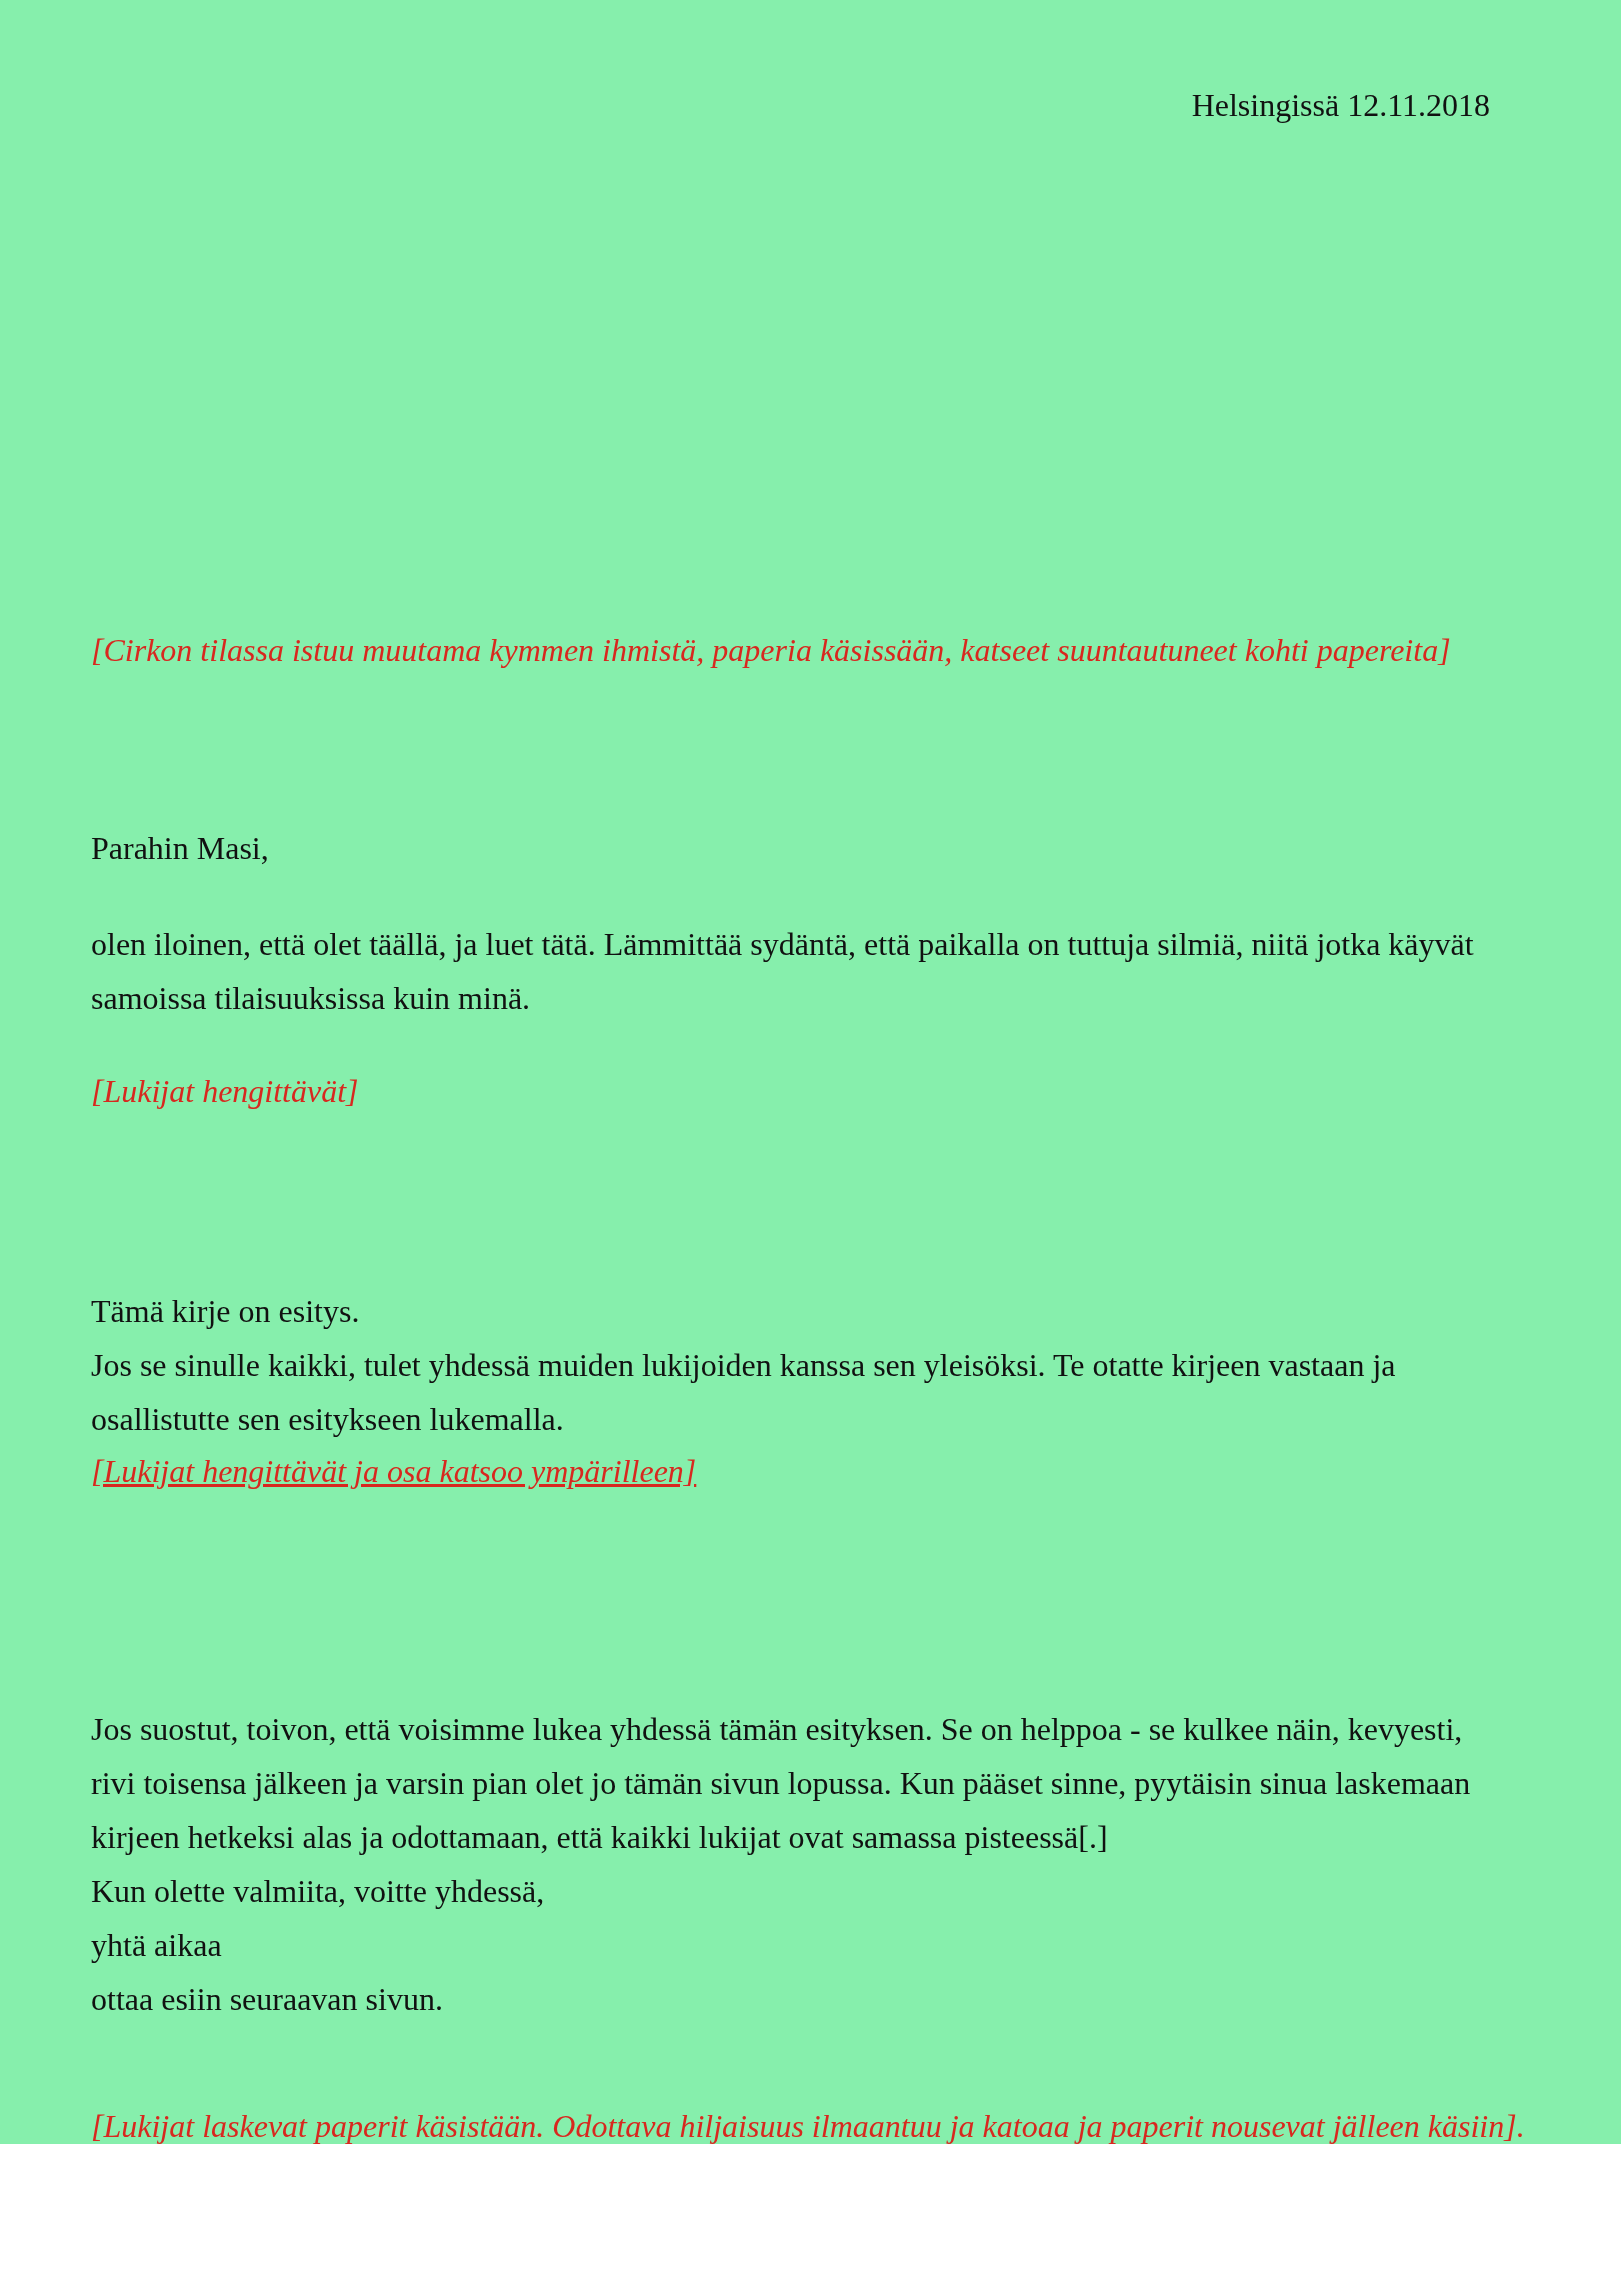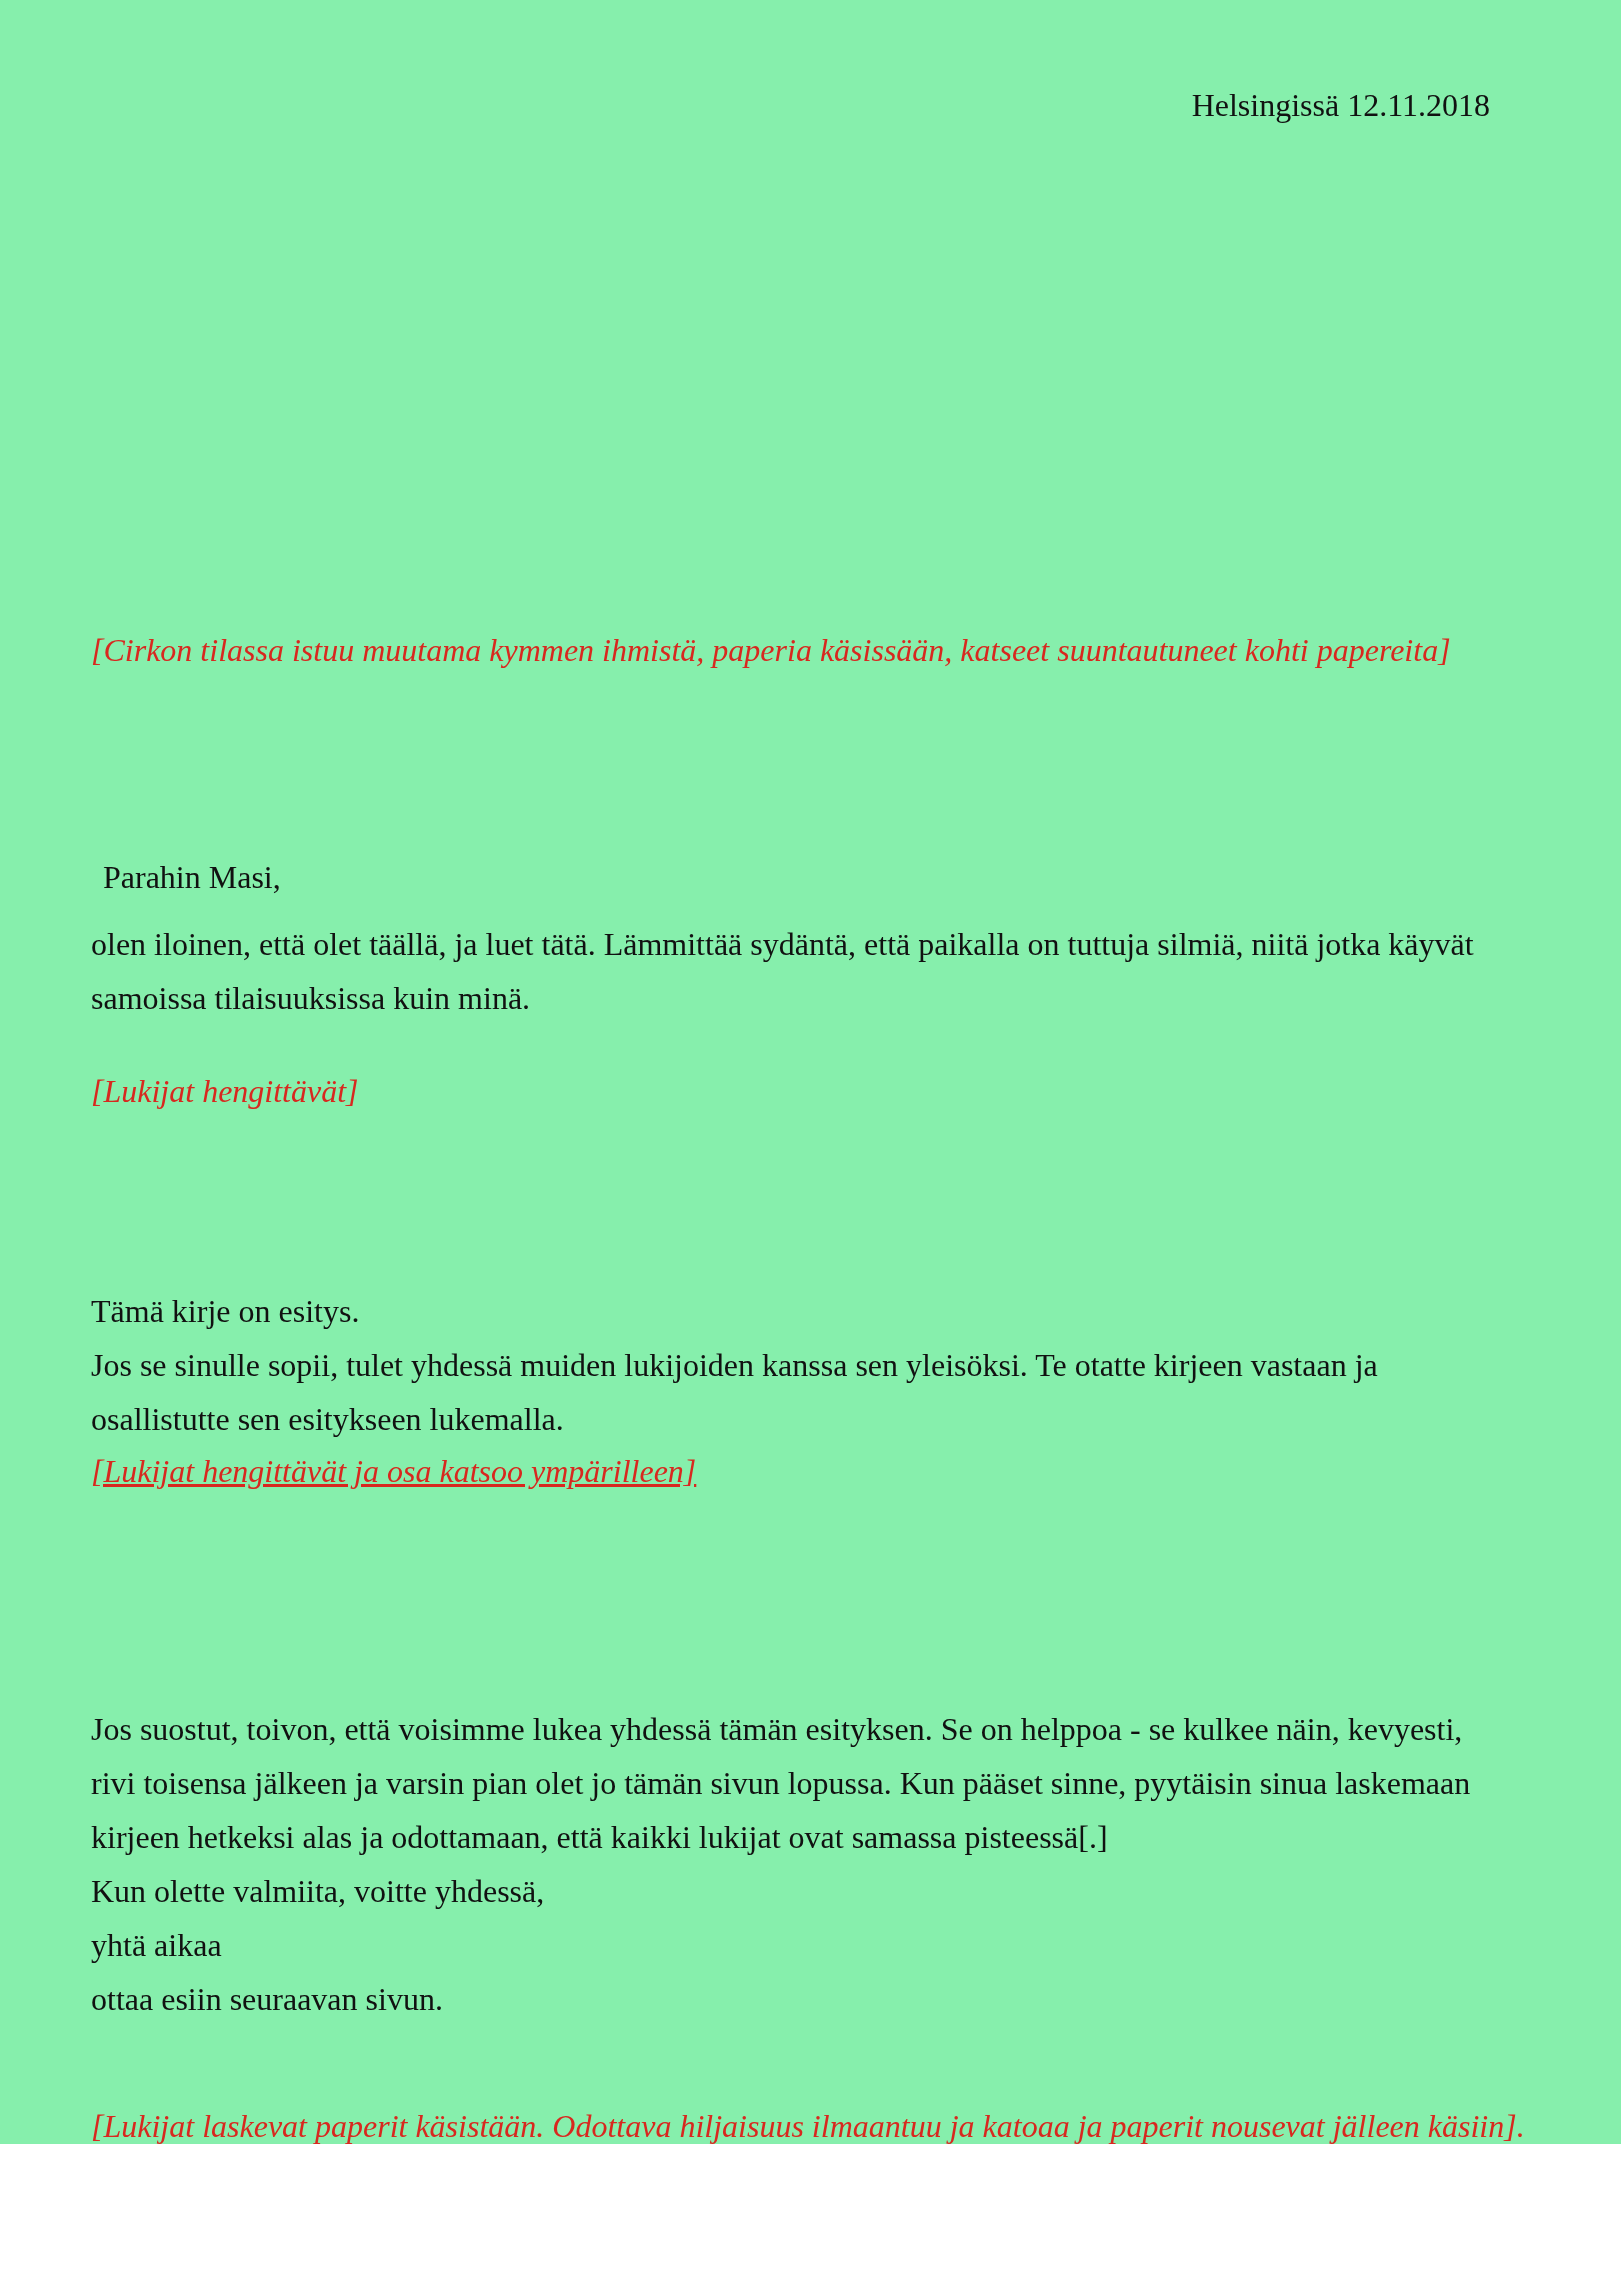--- a/index.html
+++ b/index.html
@@ -33,21 +33,21 @@
   }
   .stage {
     font-style: italic;
     color: #d8281f;
     white-space: nowrap;
   }
   .line {
     white-space: nowrap;
   }
   .pos-stage1 { top: 623px; }
-  .pos-salutation { top: 850px; margin-left: 12px; }
+  .pos-salutation { top: 821px; }
   .pos-para1 { top: 917px; }
   .pos-stage2 { top: 1064px; }
   .pos-para2 { top: 1284px; }
   .pos-stage3 { top: 1444px; text-decoration: underline; }
   .pos-para3 { top: 1702px; }
   .pos-stage4 { top: 2099px; }
 </style>
 </head>
 <body>
 
@@ -61,21 +61,21 @@
 
   <div class="block stage pos-stage2">[Lukijat hengittävät]</div>
 
   <div class="block pos-para1">
     <div class="line">olen iloinen, että olet täällä, ja luet tätä. Lämmittää sydäntä, että paikalla on tuttuja silmiä, niitä jotka käyvät</div>
     <div class="line">samoissa tilaisuuksissa kuin minä.</div>
   </div>
 
   <div class="block pos-para2">
     <div class="line">Tämä kirje on esitys.</div>
-    <div class="line">Jos se sinulle sopii, tulet yhdessä muiden lukijoiden kanssa sen yleisöksi. Te otatte kirjeen vastaan ja</div>
+    <div class="line">Jos se sinulle kaikki, tulet yhdessä muiden lukijoiden kanssa sen yleisöksi. Te otatte kirjeen vastaan ja</div>
     <div class="line">osallistutte sen esitykseen lukemalla.</div>
   </div>
 
   <div class="block stage pos-stage3">[Lukijat hengittävät ja osa katsoo ympärilleen]</div>
 
   <div class="block pos-para3">
     <div class="line">Jos suostut, toivon, että voisimme lukea yhdessä tämän esityksen. Se on helppoa - se kulkee näin, kevyesti,</div>
     <div class="line">rivi toisensa jälkeen ja varsin pian olet jo tämän sivun lopussa. Kun pääset sinne, pyytäisin sinua laskemaan</div>
     <div class="line">kirjeen hetkeksi alas ja odottamaan, että kaikki lukijat ovat samassa pisteessä[.]</div>
     <div class="line">Kun olette valmiita, voitte yhdessä,</div>

